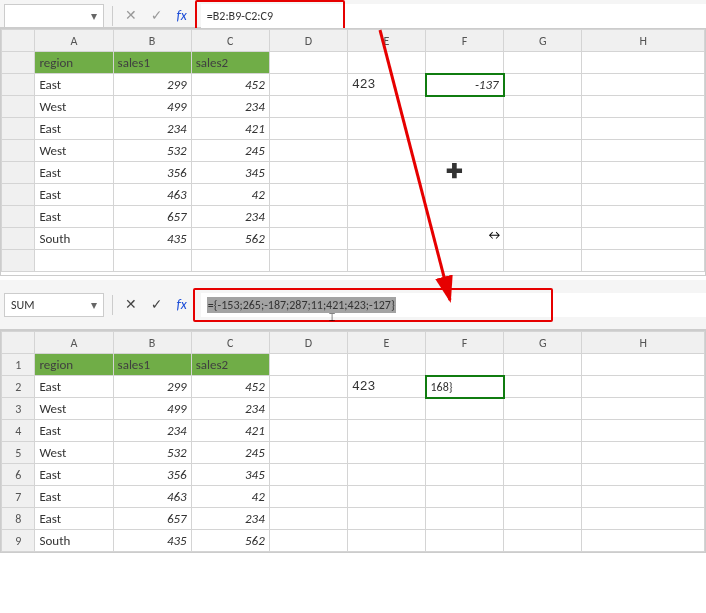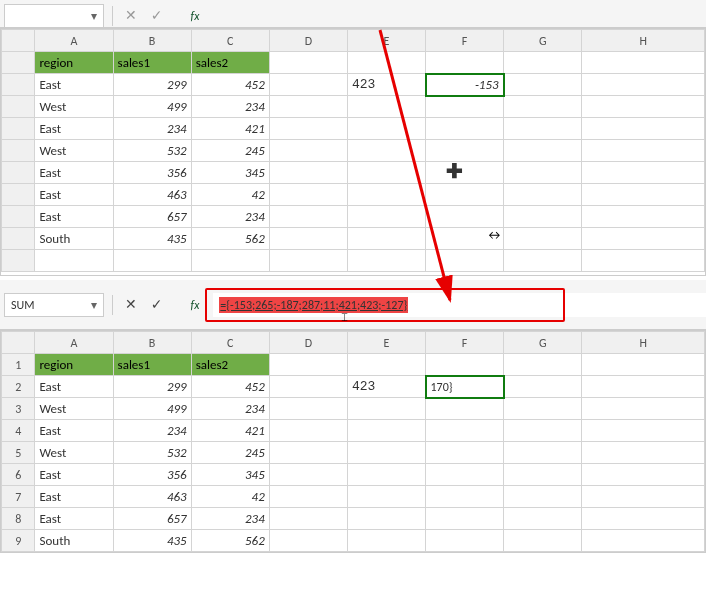--- a/index.html
+++ b/index.html
@@ -28,21 +28,21 @@
       padding: 0 6px;
       display: flex;
       align-items: center;
       justify-content: space-between;
       font-size: 12px;
     }
     .name-box .dd { color: #666; }
     .fb-divider { width: 1px; height: 20px; background: #ccc; margin: 0 4px; }
     .fb-icons { display: flex; gap: 14px; padding: 0 8px; color: #999; font-size: 14px; }
     .fb-icons span { display: inline-flex; align-items: center; }
-    .fx-label { font-style: italic; font-size: 12px; color: #14532d; margin-right: 6px; margin-left: 14px; }
+    .fx-label { font-style: italic; font-size: 14px; color: #1d4ed8; margin-right: 6px; }
     .formula-input {
       flex: 1;
       height: 24px;
       background: #fff;
       padding: 0 6px;
       display: flex;
       align-items: center;
       font-size: 12px;
       position: relative;
     }
@@ -55,21 +55,21 @@
       pointer-events: none;
     }
     .formula-highlight-2 {
       position: absolute;
       border: 2.5px solid #e60000;
       border-radius: 2px;
       left: -8px; top: -5px;
       width: 360px; height: 34px;
       pointer-events: none;
     }
-    .formula-sel { background: #ef4444; padding: 1px; text-decoration: underline; }
+    .formula-sel { background: #a3a3a3; padding: 1px; }
     .grid-area { border: 1px solid #ccc; background: #fff; overflow: hidden; }
     table.grid { border-collapse: collapse; width: 100%; table-layout: fixed; }
     table.grid th, table.grid td {
       border: 1px solid #d4d4d4;
       height: 22px;
       padding: 0 4px;
       font-size: 13px;
       font-weight: normal;
       text-align: left;
       white-space: nowrap;
@@ -77,21 +77,21 @@
     }
     table.grid th {
       background: #f0f0f0;
       color: #555;
       text-align: center;
       font-size: 12px;
       position: relative;
     }
     table.grid th.row-h { width: 30px; text-align: center; }
     table.grid td.num { text-align: right; font-style: italic; }
-    .hdr-cell { background: #70ad47 !important; color: #000000; font-weight: bold; margin-left: 36px; }
+    .hdr-cell { background: #70ad47 !important; color: #404040; font-weight: bold; margin-left: 36px; }
     .bold-val { font-weight: bold; font-size: 16px; text-align: right; font-family: Liberation Mono, monospace; }
     .sel-cell { border: 2px solid #107c10 !important; position: relative; }
     .red-box-cell {
       position: relative;
     }
     .red-box-cell::after {
       content: '';
       position: absolute;
       border: 2.5px solid #e60000;
       border-radius: 2px;
@@ -133,20 +133,24 @@
   <div class="formula-bar" style="padding-top:4px;">
     <div class="name-box">
       <span></span>
       <span class="dd">▾</span>
     </div>
     <span class="fb-divider"></span>
     <div class="fb-icons">
       <span>✕</span>
       <span>✓</span>
       <span class="fx-label">fx</span>
+    </div>
+    <div class="formula-input">
+      <span>=B2:B9-C2:C9</span>
+      <div class="formula-highlight-1"></div>
     </div>
   </div>
 
   <div class="grid-area" style="height:248px; position:relative;">
     <table class="grid">
       <colgroup>
         <col style="width:30px">
           <col class="col-A">
           <col class="col-B">
           <col class="col-C">
@@ -179,21 +183,21 @@
             <td></td>
             <td></td>
       </tr>
       <tr>
         <th class="row-h"></th>
         <td>East</td>
         <td class="num">299</td>
         <td class="num">452</td>
         <td></td>
         <td class="bold-val">423</td>
-        <td class="num sel-cell red-box-cell">-153</td>
+        <td class="num sel-cell red-box-cell">-137</td>
         <td></td>
             <td></td>
       </tr>
       <tr>
             <th class="row-h"></th>
             <td>West</td>
             <td class="num">499</td>
             <td class="num">234</td>
             <td></td>
             <td></td>
@@ -349,21 +353,21 @@
             <td></td>
             <td></td>
       </tr>
       <tr>
         <th class="row-h edit-highlight">2</th>
         <td>East</td>
         <td class="num">299</td>
         <td class="num">452</td>
         <td></td>
         <td class="bold-val">423</td>
-        <td class="sel-cell" style="font-size:12px;">170}</td>
+        <td class="sel-cell" style="font-size:12px;">168}</td>
         <td></td>
             <td></td>
       </tr>
       <tr>
             <th class="row-h">3</th>
             <td>West</td>
             <td class="num">499</td>
             <td class="num">234</td>
             <td></td>
             <td></td>

